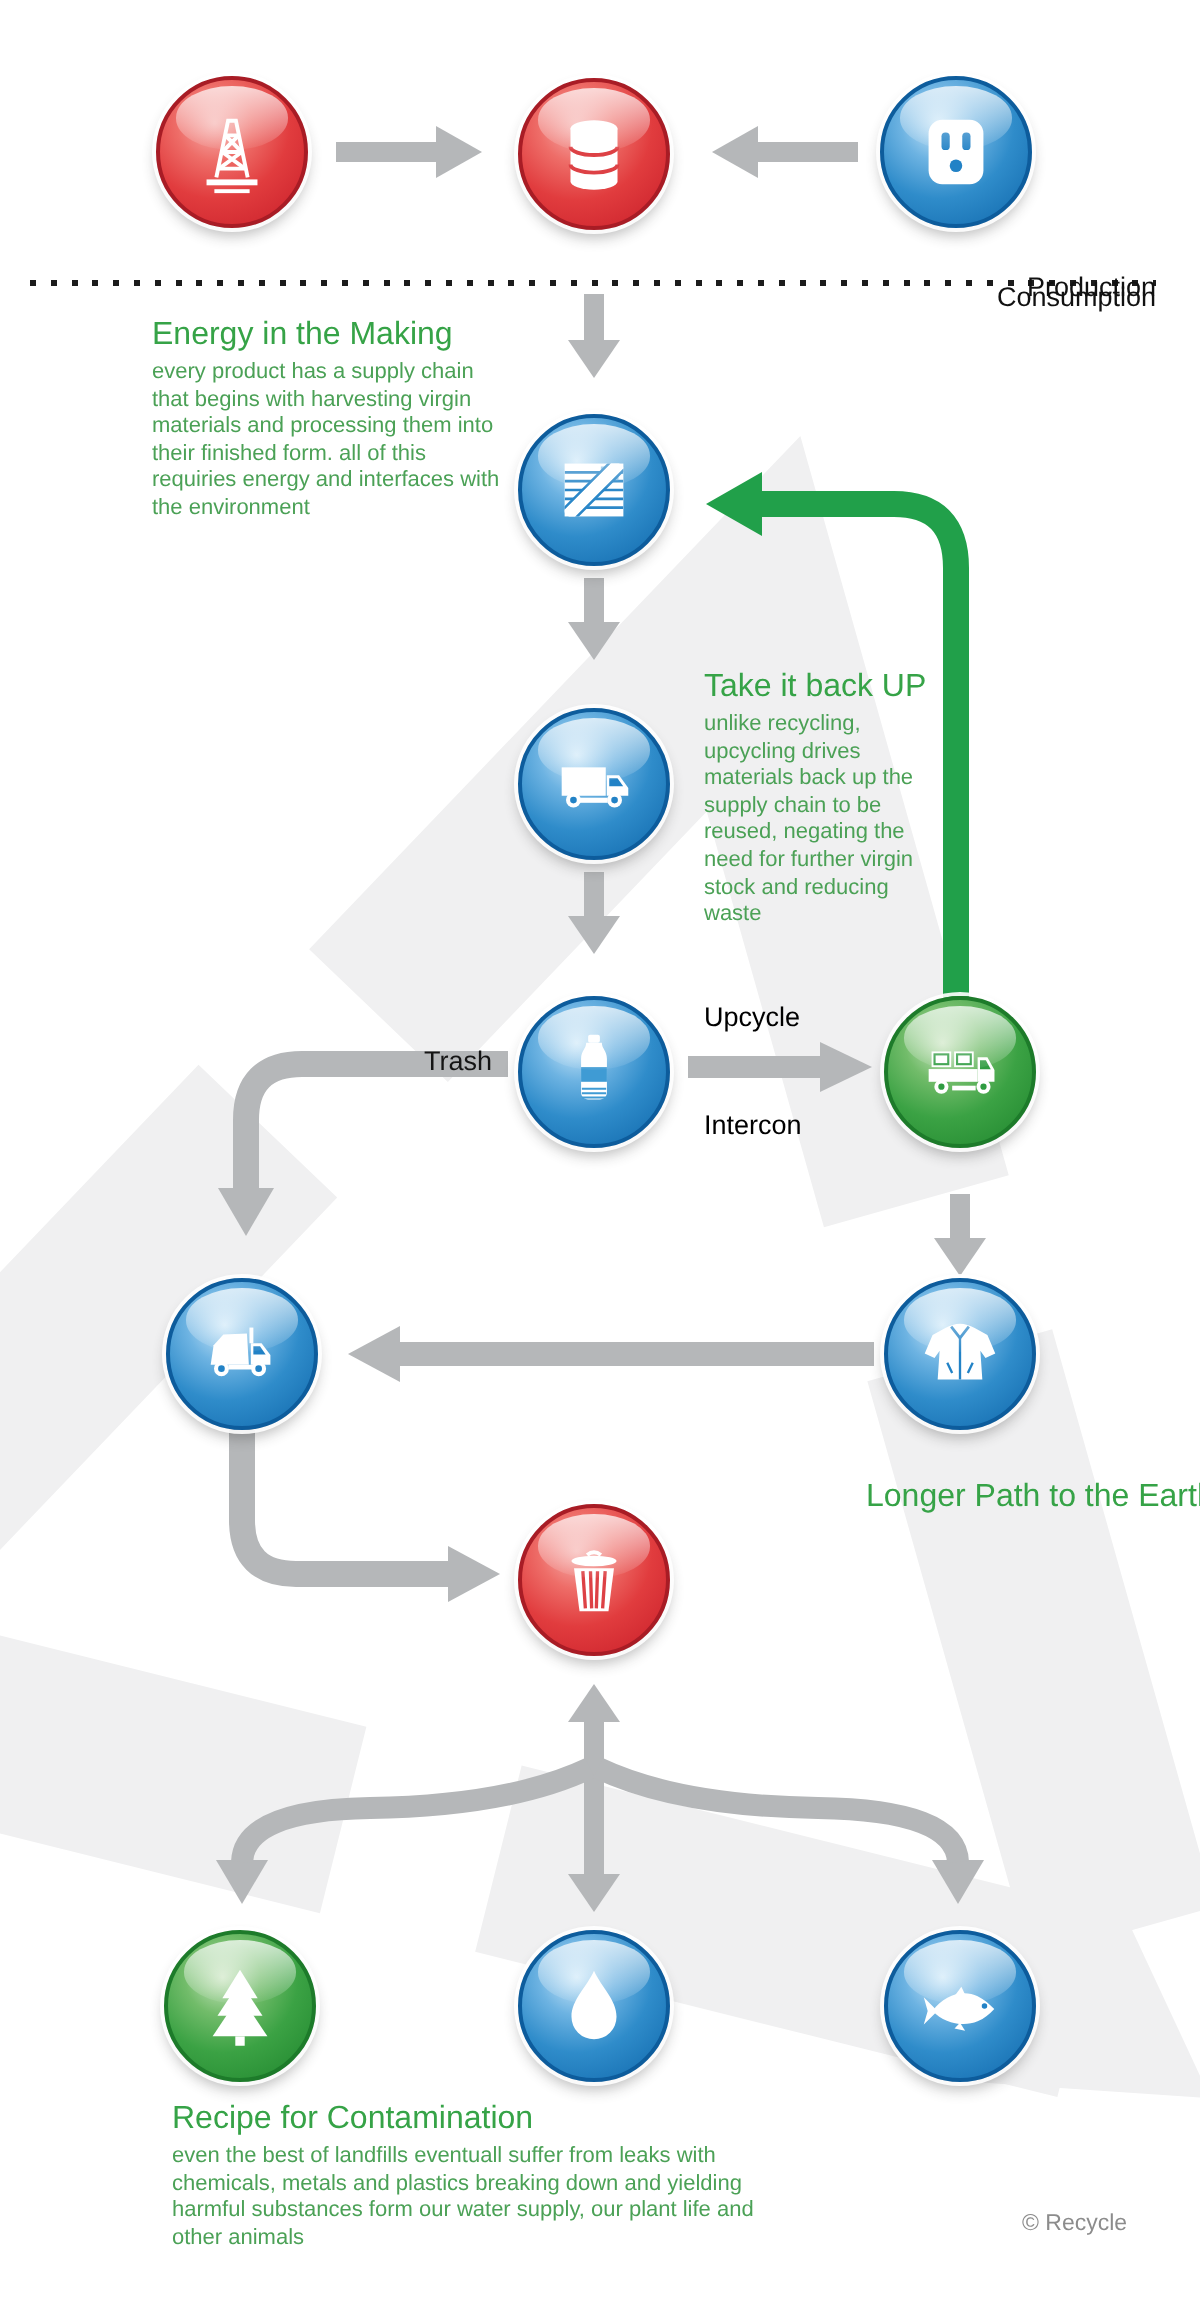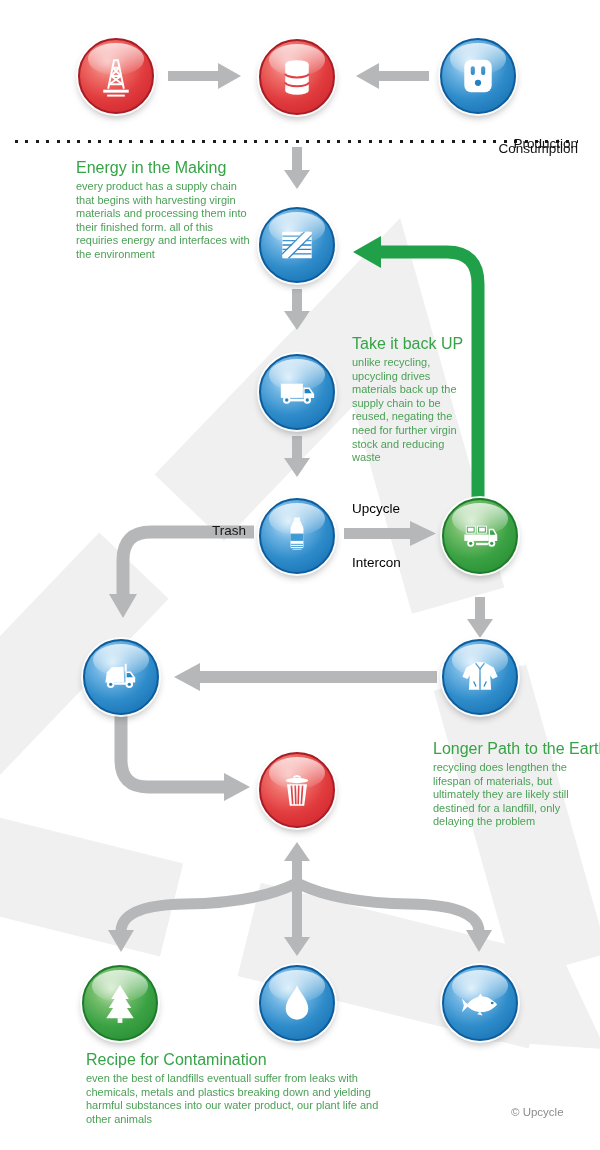--- a/index.html
+++ b/index.html
@@ -254,27 +254,26 @@
     <div class="b">every product has a supply chain that begins with harvesting virgin materials and processing them into their finished form. all of this requiries energy and interfaces with the environment</div>
   </div>
 
   <div class="tblock" style="left:352px;top:335px;width:114px">
     <div class="h">Take it back UP</div>
     <div class="b">unlike recycling, upcycling drives materials back up the supply chain to be reused, negating the need for further virgin stock and reducing waste</div>
   </div>
 
   <div class="tblock" style="left:433px;top:740px;width:152px">
     <div class="h">Longer Path to the Earth</div>
-    <div class="b">recycling does lengthen the lifespan of materials, but ultimately they are likely still destined for a landfill, only delaying the problem</div>
   </div>
 
   <div class="tblock" style="left:86px;top:1051px;width:300px">
     <div class="h">Recipe for Contamination</div>
-    <div class="b">even the best of landfills eventuall suffer from leaks with chemicals, metals and plastics breaking down and yielding harmful substances into our water product, our plant life and other animals</div>
+    <div class="b">even the best of landfills eventuall suffer from leaks with chemicals, metals and plastics breaking down and yielding harmful substances form our water supply, our plant life and other animals</div>
   </div>
 
   <div class="flowlab black" style="left:186px;top:523px;width:60px;text-align:right">Trash</div>
   <div class="flowlab green" style="left:352px;top:501px">Upcycle</div>
   <div class="flowlab green" style="left:352px;top:555px">Intercon</div>
 
-  <div class="credit">© Upcycle</div>
+  <div class="credit">© Recycle</div>
 
 </div>
 
 </body></html>

